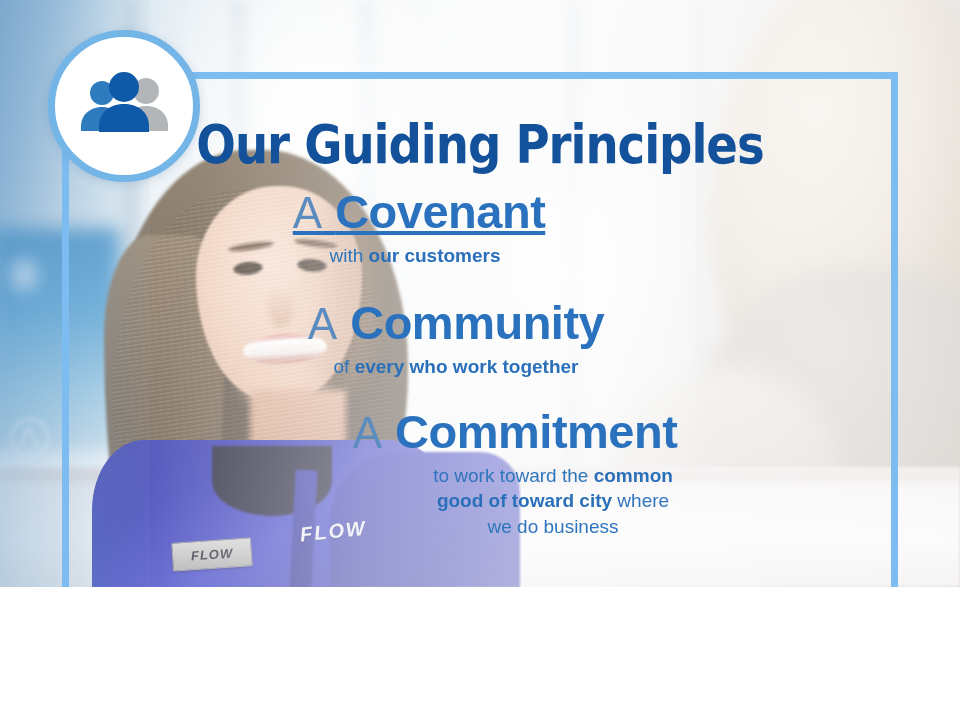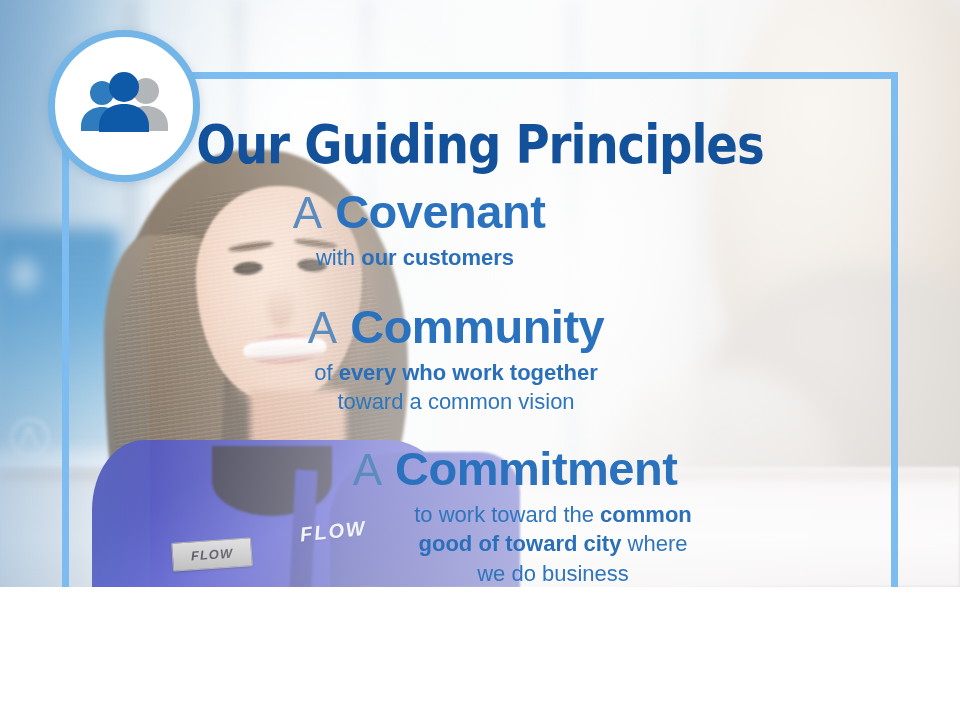--- a/index.html
+++ b/index.html
@@ -440,30 +440,30 @@
     font-size: 44px;
   }
   .headline .word {
     font-weight: 700;
     color: #2a71be;
     letter-spacing: -0.5px;
   }
 
   .sub {
     font-family: "Liberation Sans", sans-serif;
-    font-size: 22px;
+    font-size: 19px;
     line-height: 1.33;
     color: #2f75bd;
     font-weight: 400;
     margin-top: 6px;
   }
   .sub b { font-weight: 700; color: #2a6fba; }
 
   
-  .align-1 { padding-right: 122px; }
+  .align-1 { padding-right: 122px; text-decoration: underline; }
   .align-1-sub { padding-right: 130px; }
   .align-2 { padding-right: 48px; margin-top: 30px; }
   .align-2-sub { padding-right: 48px; }
   .align-3 { padding-right: 0px; padding-left: 70px;}
   .align-3-sub { padding-right: 4px; padding-left: 150px; }
 </style>
 </head>
 <body>
 
 <div class="poster">
@@ -543,21 +543,20 @@
         <div><span>with </span><b>our customers</b></div>
       </div>
     </div>
 
     <div class="principle p2">
       <div class="headline align-2">
         <span class="article">A</span><span>&nbsp;</span><span class="word">Community</span>
       </div>
       <div class="sub align-2-sub">
         <div><span>of </span><b>every who work together</b></div>
-        <div><span>toward a common vision</span></div>
       </div>
     </div>
 
     <div class="principle p3">
       <div class="headline align-3">
         <span class="article">A</span><span>&nbsp;</span><span class="word">Commitment</span>
       </div>
       <div class="sub align-3-sub">
         <div><span>to work toward the </span><b>common</b></div>
         <div><b>good of toward city</b><span> where</span></div>

